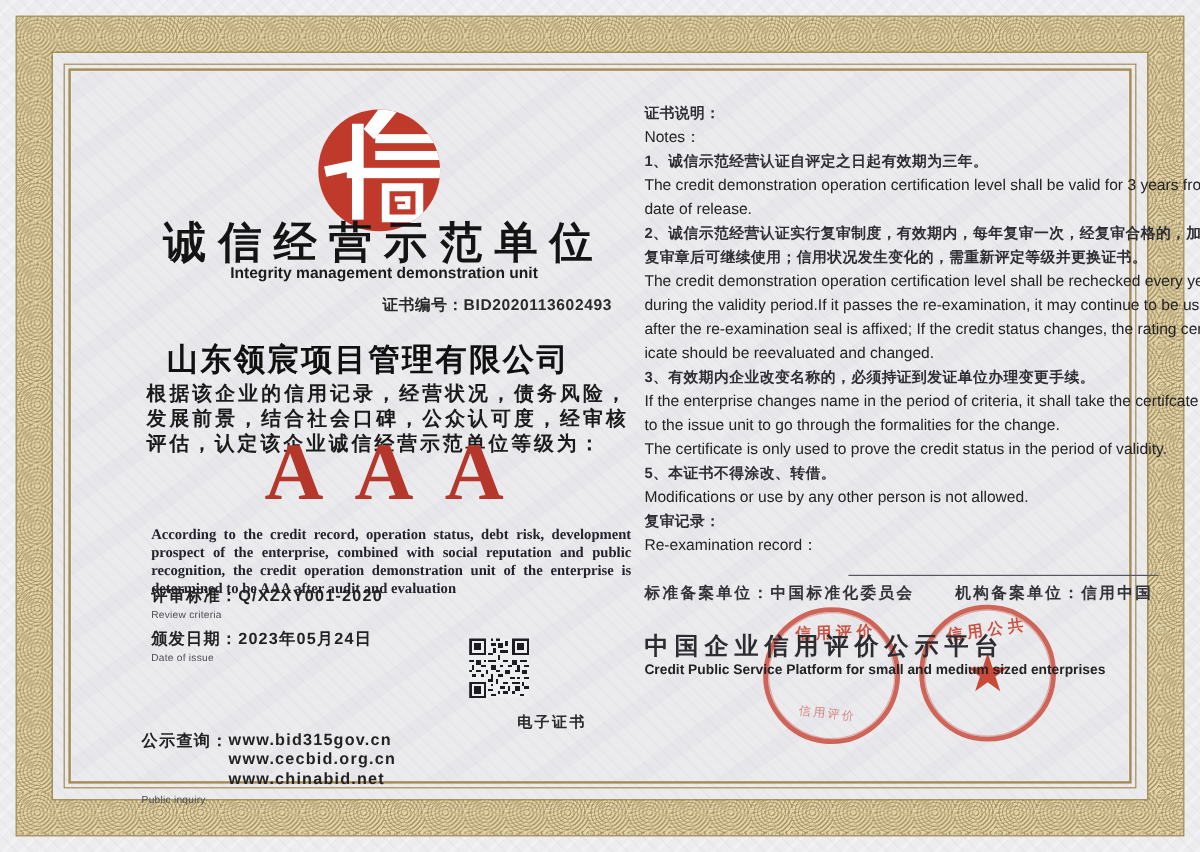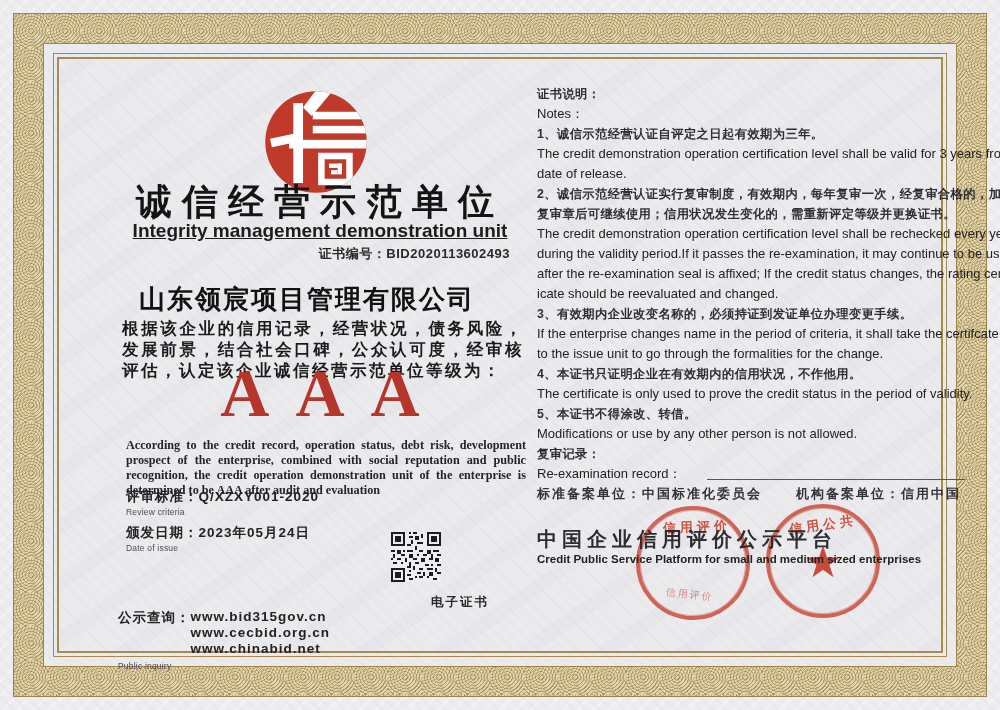--- a/index.html
+++ b/index.html
@@ -24,21 +24,21 @@
   .thin-frame2{position:absolute;inset:57px;border:2px solid #a38b52;}
   
   .sheen{position:absolute;inset:60px;pointer-events:none;
     background-image:repeating-linear-gradient(-35deg, rgba(160,150,170,.05) 0 14px, transparent 14px 46px);}
 
   
   .logo{position:absolute;left:262px;top:88px;width:108px;height:108px;}
   .title-cn{position:absolute;left:100px;top:178px;width:440px;text-align:center;
     font-size:36px;font-weight:bold;color:#141414;letter-spacing:10px;white-space:nowrap;}
   .title-en{position:absolute;left:100px;top:220px;width:440px;text-align:center;
-    font-size:19px;font-weight:bold;color:#1c1c1c;text-decoration:underline;}
+    font-size:13px;font-weight:bold;color:#1c1c1c;}
   .certno{position:absolute;left:100px;top:245px;width:410px;text-align:right;
     font-size:13px;font-weight:bold;color:#2a2a2a;letter-spacing:.5px;}
   .company{position:absolute;left:87px;top:282px;width:440px;text-align:center;
     font-size:26px;font-weight:bold;color:#111;letter-spacing:2px;white-space:nowrap;}
   .statement-cn{position:absolute;left:122px;top:318px;width:402px;
     font-size:16.5px;font-weight:bold;color:#1b1b1b;letter-spacing:2.5px;line-height:21px;
     text-align:justify;}
   .grade{position:absolute;left:100px;top:354px;width:440px;text-align:center;
     font-family:"Liberation Serif",serif;font-size:68px;font-weight:bold;color:#b5362a;
     letter-spacing:26px;text-indent:26px;}
@@ -223,21 +223,20 @@
       <div class="nl en">date of release.</div>
       <div class="nl cn">2、诚信示范经营认证实行复审制度，有效期内，每年复审一次，经复审合格的，加盖</div>
       <div class="nl cn">复审章后可继续使用；信用状况发生变化的，需重新评定等级并更换证书。</div>
       <div class="nl en">The credit demonstration operation certification level shall be rechecked every year</div>
       <div class="nl en">during the validity period.If it passes the re-examination, it may continue to be used</div>
       <div class="nl en">after the re-examination seal is affixed; If the credit status changes, the rating certif-</div>
       <div class="nl en">icate should be reevaluated and changed.</div>
       <div class="nl cn">3、有效期内企业改变名称的，必须持证到发证单位办理变更手续。</div>
       <div class="nl en">If the enterprise changes name in the period of criteria, it shall take the certifcate</div>
       <div class="nl en">to the issue unit to go through the formalities for the change.</div>
-      <div class="nl cn">4、本证书只证明企业在有效期内的信用状况，不作他用。</div>
       <div class="nl en">The certificate is only used to prove the credit status in the period of validity.</div>
       <div class="nl cn">5、本证书不得涂改、转借。</div>
       <div class="nl en">Modifications or use by any other person is not allowed.</div>
       <div class="nl cn">复审记录：</div>
       <div class="nl en">Re-examination record：</div>
     </div>
   <div class="reexam-line"></div>
 
   <div class="registration">
     <span>标准备案单位：中国标准化委员会</span><span class="gap"></span><span>机构备案单位：信用中国</span>

